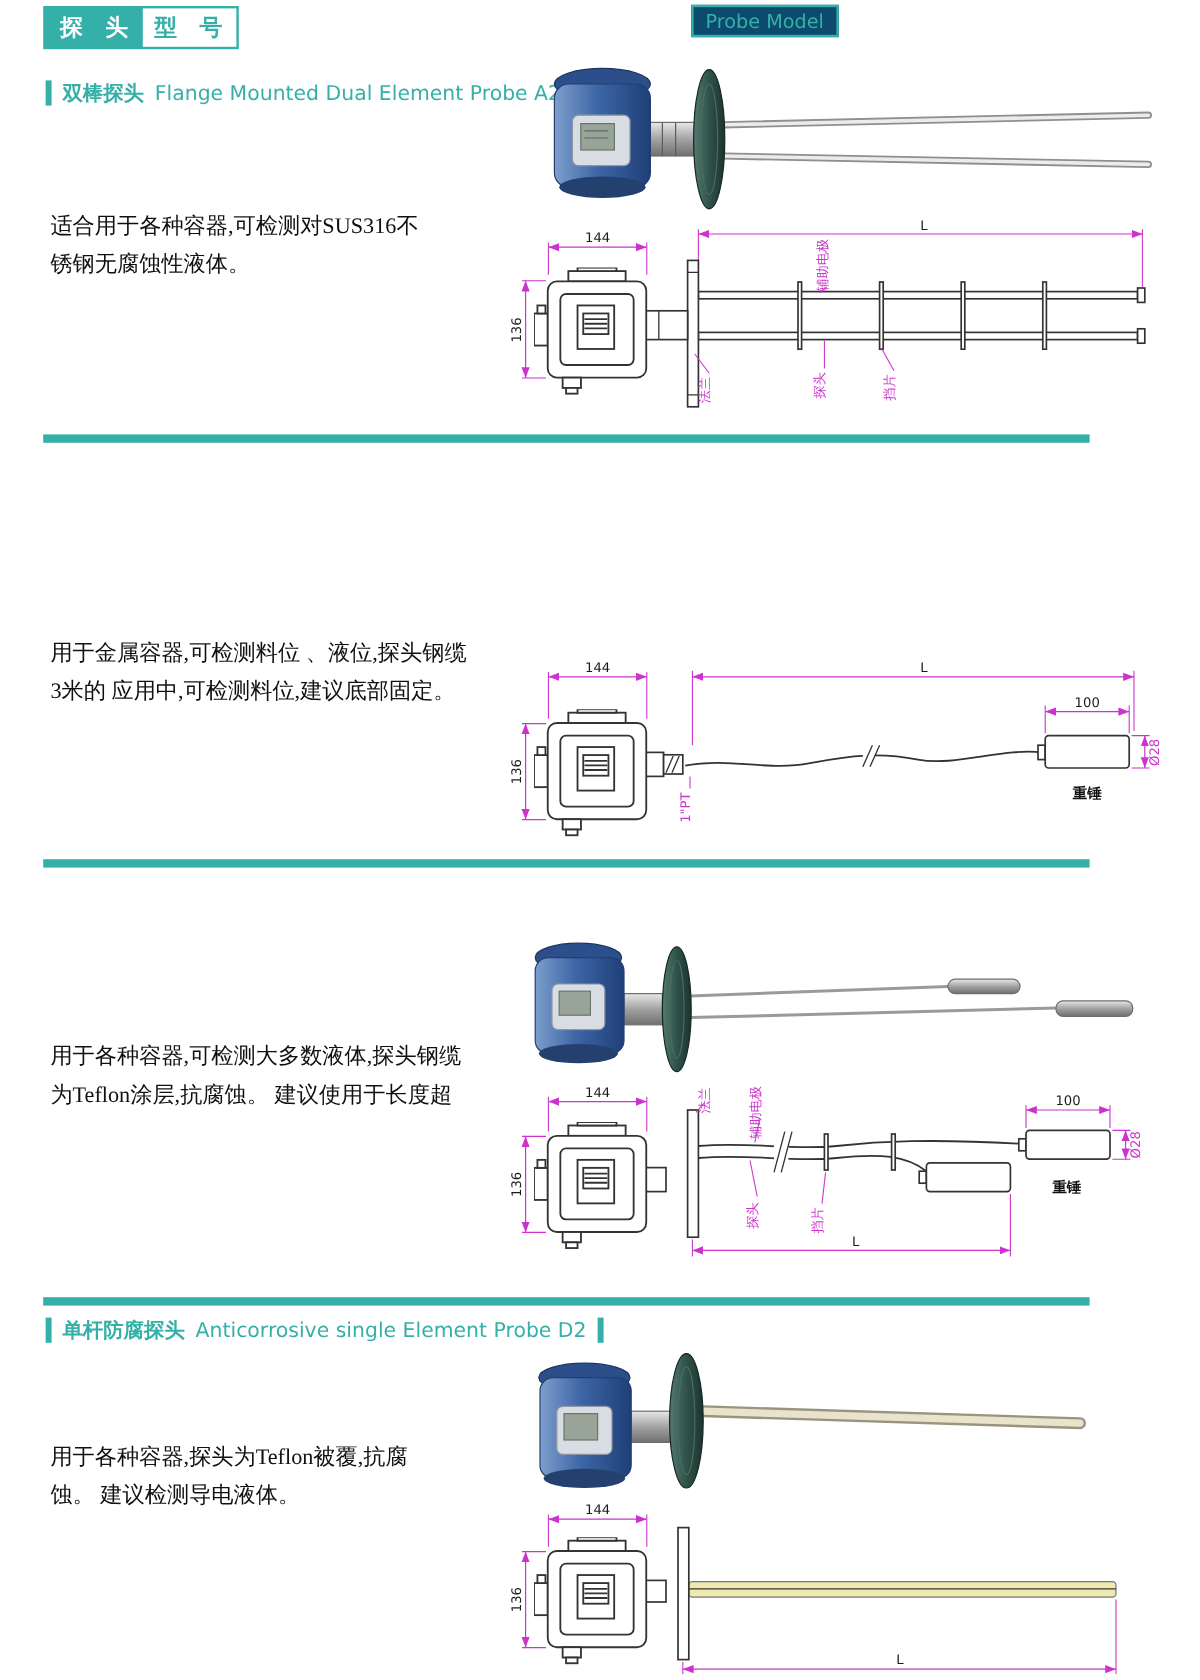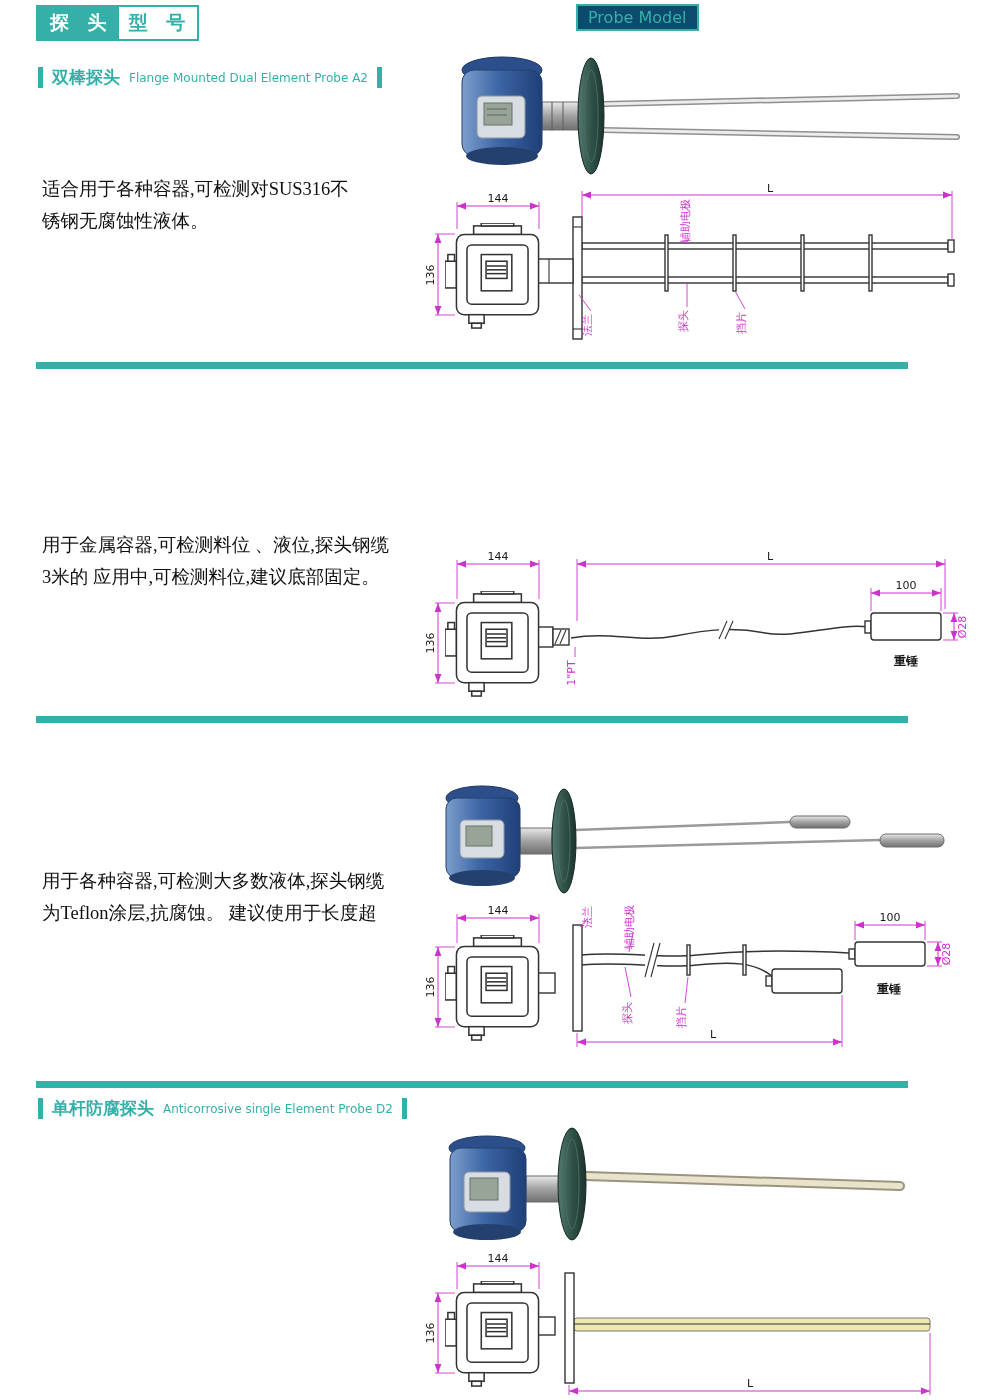--- a/index.html
+++ b/index.html
@@ -15,21 +15,21 @@
   
   .badge{display:flex;align-items:stretch;background:var(--teal);padding:2px;}
   .badge-left{color:#fff;font-weight:bold;font-size:19px;padding:3px 6px 3px 12px;letter-spacing:6px;white-space:nowrap;}
   .badge-right{background:#fff;color:var(--teal);font-weight:bold;font-size:19px;padding:3px 6px 3px 10px;letter-spacing:6px;white-space:nowrap;}
   .probe-model-box{border:2px solid var(--teal);color:var(--teal);font-size:16px;padding:2px 10px;background:#0c4a6e;}
 
   
   .sec-title{display:flex;align-items:center;gap:9px;color:var(--teal);white-space:nowrap;}
   .tbar{width:5px;height:21px;background:var(--teal);flex:0 0 auto;}
   .t-cn{font-size:17px;font-weight:bold;}
-  .t-en{font-size:12px;}
+  .t-en{font-size:17px;}
 
   
   .desc{font-family:"Liberation Serif","DejaVu Serif",serif;font-size:18.5px;line-height:1.72;color:#101010;width:390px;}
 
   
   .divider{left:36px;width:872px;height:7px;background:var(--teal);}
 
   
   svg text{font-family:"DejaVu Sans","Liberation Sans",sans-serif;}
   .dimtxt{font-size:11px;fill:#1a1a1a;}
@@ -324,20 +324,24 @@
     <ellipse cx="140" cy="66" rx="7" ry="45" fill="none" stroke="#4c6c62"></ellipse>
     <g>
       <ellipse cx="55" cy="30" rx="38" ry="12" fill="#2c4f8b" stroke="#1b355f"></ellipse>
       <rect x="18" y="30" width="76" height="84" rx="11" fill="url(#blueG)" stroke="#22406f"></rect>
       <ellipse cx="55" cy="114" rx="34" ry="8" fill="#23406f"></ellipse>
       <rect x="32" y="54" width="46" height="40" rx="5" fill="#d7dde2" stroke="#8b97a6"></rect>
       <rect x="38" y="60" width="28" height="22" fill="#99a498" stroke="#66776c"></rect>
     </g>
   </svg>
 
+  <div class="abs desc" style="left:42px;top:1200px">
+    <div>用于各种容器,探头为Teflon被覆,抗腐</div>
+    <div>蚀。 建议检测导电液体。</div>
+  </div>
 
   <svg class="abs" style="left:425px;top:1251px" width="545" height="148">
 
     <line class="extline" x1="32" y1="38" x2="32" y2="11"></line>
     <line class="extline" x1="114" y1="38" x2="114" y2="11"></line>
     <line class="dimline" x1="32" y1="15" x2="114" y2="15" marker-start="url(#arr)" marker-end="url(#arr)"></line>
     <text class="dimtxt" x="73" y="11" text-anchor="middle">144</text>
 
     <line class="extline" x1="30" y1="42" x2="10" y2="42"></line>
     <line class="extline" x1="30" y1="122" x2="10" y2="122"></line>

